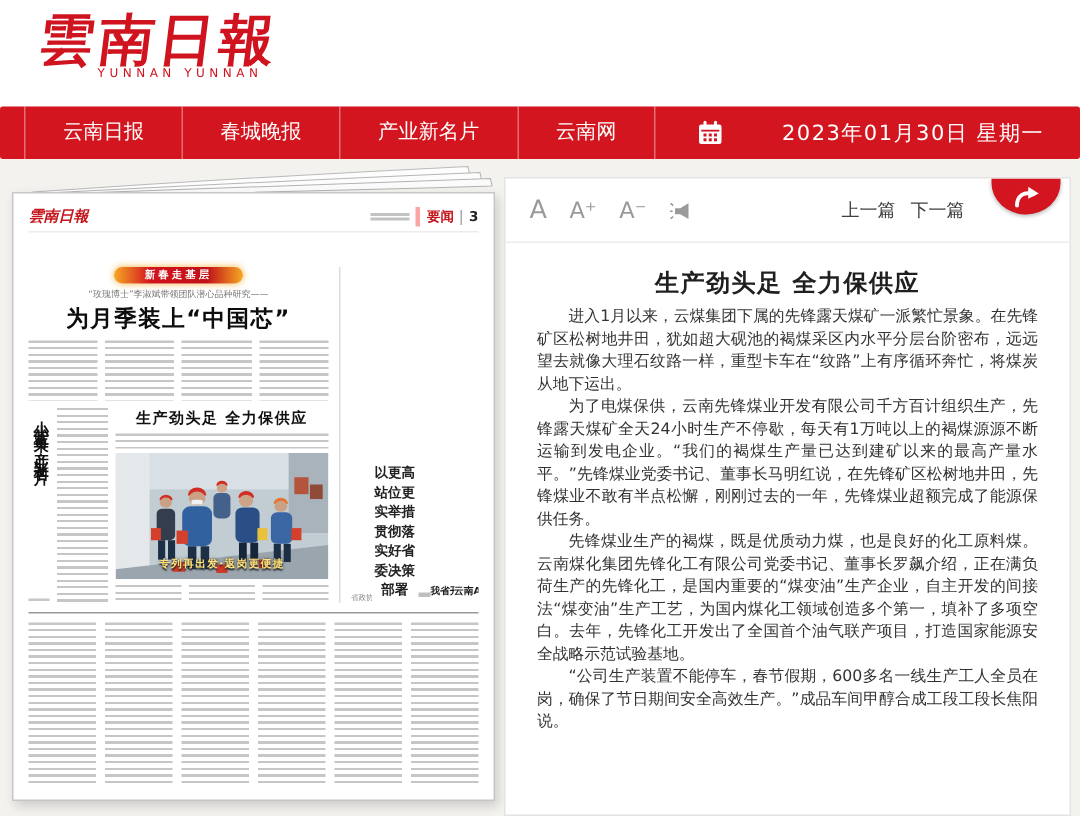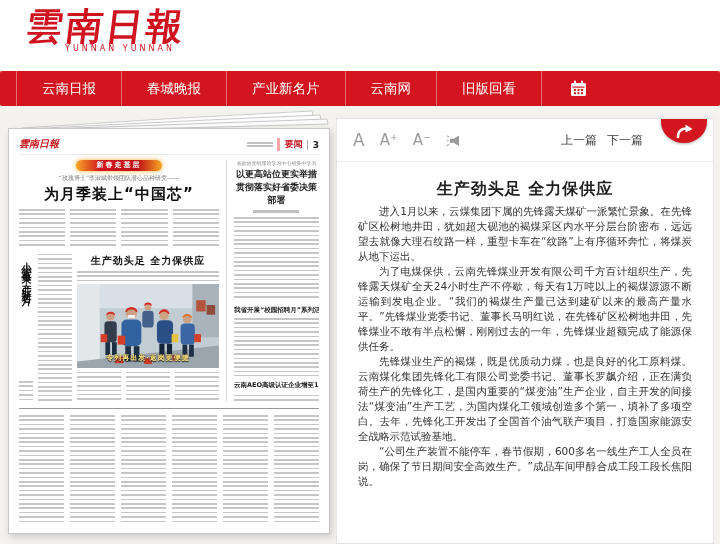--- a/index.html
+++ b/index.html
@@ -24,23 +24,23 @@
   .stack{position:absolute;left:8px;top:109px;width:322px;height:22px;}
   .page{position:absolute;left:8px;top:128px;width:322px;height:406px;background:#fff;border:1px solid #c7c7c7;
         box-shadow:2px 3px 7px rgba(0,0,0,.16);box-sizing:border-box;padding:8px 10px;display:flex;flex-direction:column;overflow:hidden;cursor:pointer;}
   .pg-top{display:flex;justify-content:space-between;align-items:flex-end;border-bottom:1px solid #ececec;padding-bottom:3px;}
   .pg-masthead{color:#c4161c;font-weight:bold;font-size:10px;font-style:italic;font-family:"DejaVu Serif","Liberation Serif",serif;}
   .pg-meta{display:flex;align-items:center;gap:4px;}
   .meta-bars{width:26px;}
   .meta-bars i{display:block;height:2px;background:#c2c2c2;margin:1px 0;}
   .pg-sec{color:#c4161c;font-weight:bold;font-size:9px;border-left:3px solid #fca5a5;padding-left:5px;}
   .pg-num{font-weight:bold;font-size:9px;color:#222;border-left:1px solid #aaa;padding-left:5px;}
-  .pg-body{flex:1;display:flex;margin-top:5px;min-height:0;}
+  .pg-body{flex:1;display:flex;margin-top:23px;min-height:0;}
   .pg-left{flex:2.35;padding-right:7px;border-right:1px solid #ddd;display:flex;flex-direction:column;min-width:0;}
-  .pg-right{flex:1;padding-left:7px;display:flex;flex-direction:column;min-width:0;}
+  .pg-right{flex:1;padding-left:7px;display:flex;flex-direction:row;min-width:0;align-items:flex-end;}
   .banner-row{display:flex;justify-content:center;}
   .banner{min-width:86px;height:11px;line-height:11px;text-align:center;color:#fff;font-size:7px;font-weight:bold;letter-spacing:2px;
           background:linear-gradient(90deg,#f7a823,#d2151e 28%,#c01018 72%,#f7a823);border-radius:6px;box-shadow:0 0 5px rgba(247,168,35,.9);}
   .kicker{font-size:6px;color:#777;text-align:center;margin-top:3px;white-space:nowrap;overflow:hidden;}
   .headline1{font-size:15px;font-weight:bold;color:#0d0d0d;text-align:center;margin:2px 0 5px;letter-spacing:1px;white-space:nowrap;}
   .ft{background-image:repeating-linear-gradient(180deg,#b3b3b3 0 1.5px,transparent 1.5px 4.4px);opacity:.75;}
   .ft-row{display:flex;gap:5px;}
   .ft-row .ft{flex:1;}
   .row2{display:flex;gap:5px;margin-top:5px;flex:1;min-height:0;}
   .vcol{width:14px;display:flex;flex-direction:column;align-items:center;}
@@ -91,35 +91,35 @@
       <span class="logo-main">雲南日報</span>
       <span class="logo-sub">YUNNAN YUNNAN</span>
     </div>
   </div>
 
   <div class="nav">
     <div class="nav-tab">云南日报</div>
     <div class="nav-tab">春城晚报</div>
     <div class="nav-tab">产业新名片</div>
     <div class="nav-tab">云南网</div>
-    <div class="nav-tab">旧版回看</div>
     <svg class="nav-cal" viewBox="0 0 17 17">
       <rect x="1" y="3" width="15" height="13" rx="1.5" fill="#fff"></rect>
       <rect x="4" y="0.5" width="2" height="4" rx="1" fill="#fff"></rect>
       <rect x="11" y="0.5" width="2" height="4" rx="1" fill="#fff"></rect>
       <rect x="2.5" y="6.5" width="12" height="1.2" fill="#d2151e"></rect>
       <g fill="#d2151e">
         <rect x="4" y="9" width="2" height="2"></rect>
           <rect x="7.5" y="9" width="2" height="2"></rect>
           <rect x="11" y="9" width="2" height="2"></rect>
         <rect x="4" y="12.2" width="2" height="2"></rect>
           <rect x="7.5" y="12.2" width="2" height="2"></rect>
           <rect x="11" y="12.2" width="2" height="2"></rect>
       </g>
     </svg>
+    <div class="nav-date">2023年01月30日 星期一</div>
   </div>
 
   <svg class="stack" viewBox="0 0 322 22">
     <path d="M14 19 Q160 9 304 2 L305 7 Q162 13 15 21 Z" fill="#fdfdfd" stroke="#b9b9b9" stroke-width="0.7"></path>
     <path d="M18 20 Q170 12 312 6 L313 11 Q172 16 19 21.5 Z" fill="#fcfcfc" stroke="#b5b5b5" stroke-width="0.7"></path>
     <path d="M24 20.5 Q182 15 319 10 L320 15 Q184 19 25 22 Z" fill="#fbfbfb" stroke="#b2b2b2" stroke-width="0.7"></path>
   </svg>
 
   <div class="page">
     <div class="pg-top">

